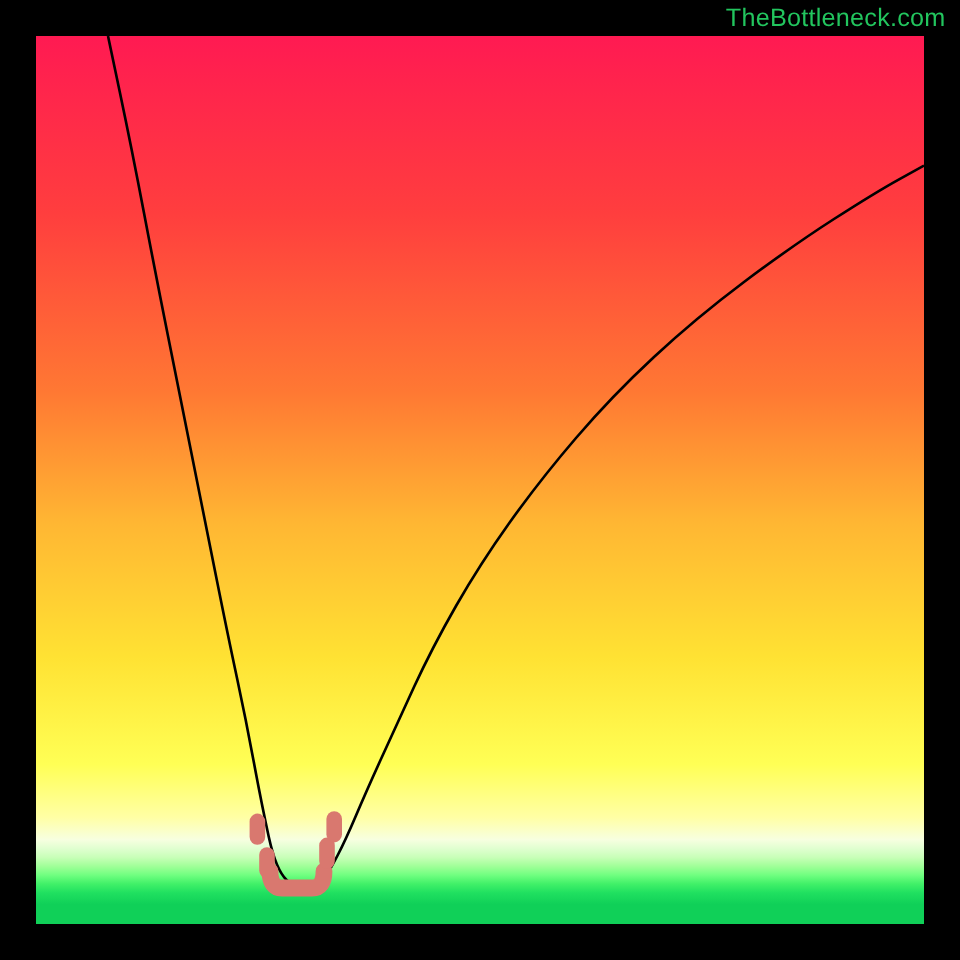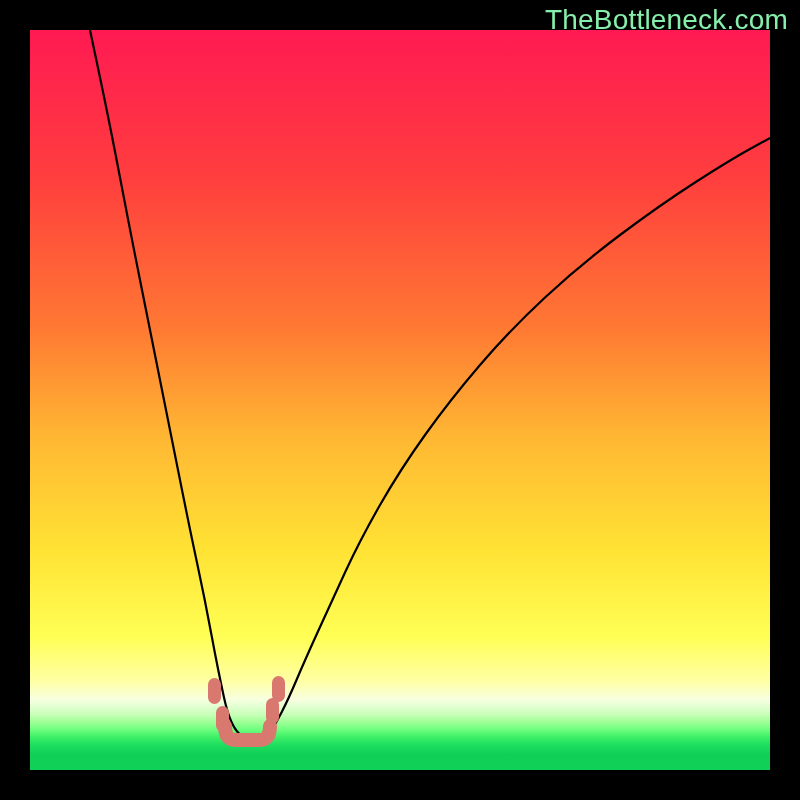--- a/index.html
+++ b/index.html
@@ -20,22 +20,22 @@
     overflow: hidden;
   }
   .gradient {
     position: absolute;
     left: 0; top: 0; width: 100%; height: 100%;
   }
   .watermark {
     position: absolute;
     top: 4px;
     right: 12px;
-    color: #86efac;
-    font-size: 28px;
+    color: #22c55e;
+    font-size: 21px;
     font-weight: 500;
     letter-spacing: 0.2px;
     z-index: 10;
     text-align: right;
   }
   svg.curve {
     position: absolute;
     left: 0; top: 0;
     width: 100%; height: 100%;
     z-index: 5;

